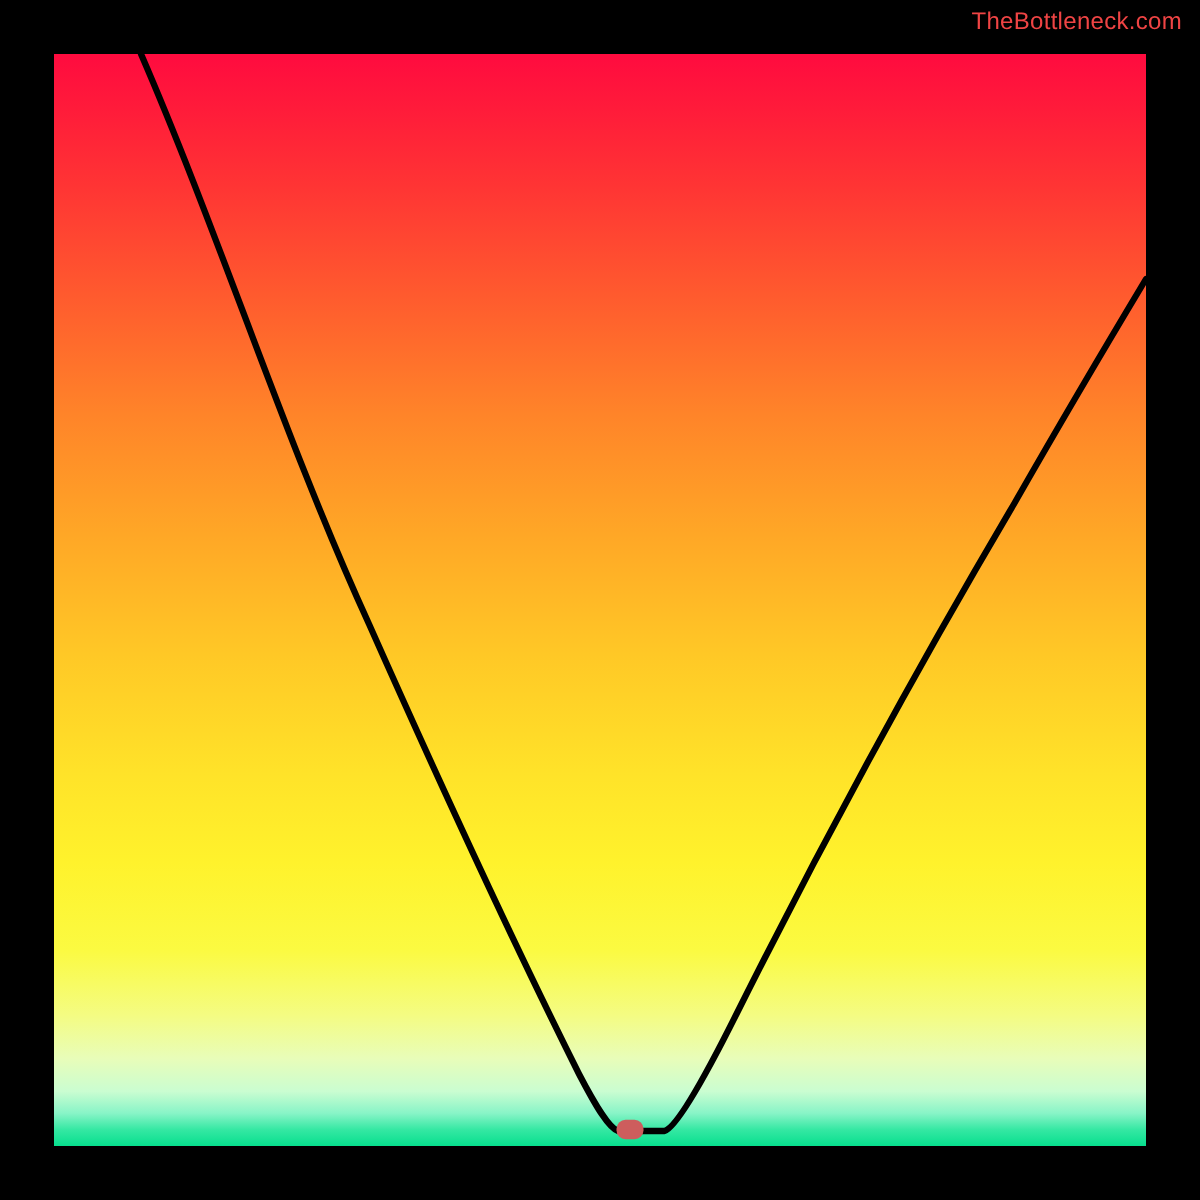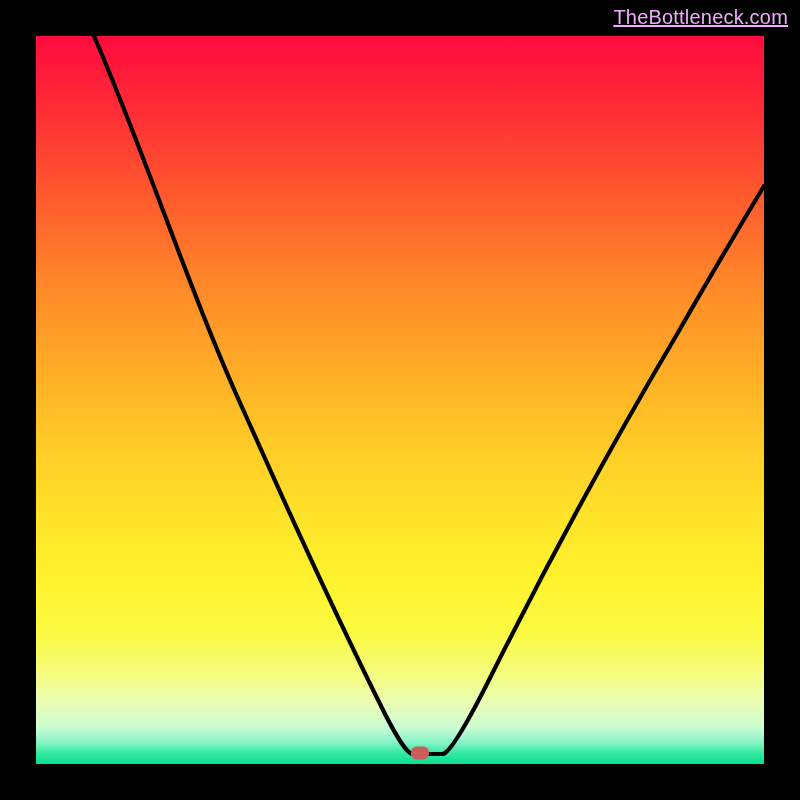--- a/index.html
+++ b/index.html
@@ -57,25 +57,24 @@
     width: 18px;
     height: 13px;
     border-radius: 6px;
     background: #cd5d5d;
     transform: translate(-50%, -50%);
   }
   .watermark {
     position: absolute;
     top: 6px;
     right: 12px;
-    color: #f0abfc;
-    font-size: 20px;
+    color: #ef4444;
+    font-size: 16px;
     font-weight: 500;
     letter-spacing: 0.2px;
-    text-decoration: underline;
   }
 </style>
 </head>
 <body>
 
 <div class="frame">
 
   <div class="plot">
     <div class="gradient"></div>
 

